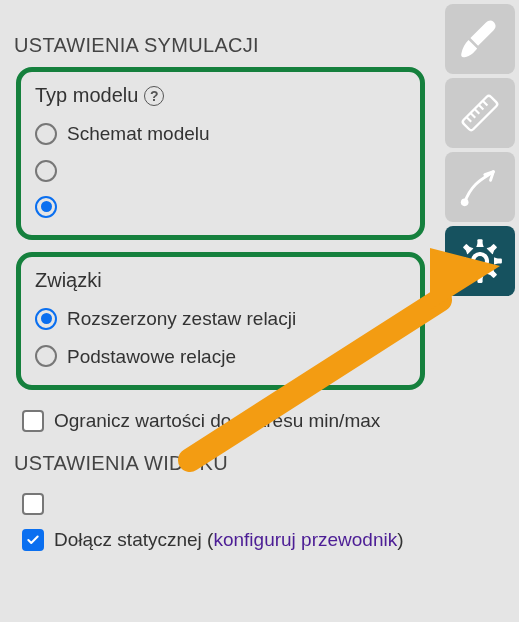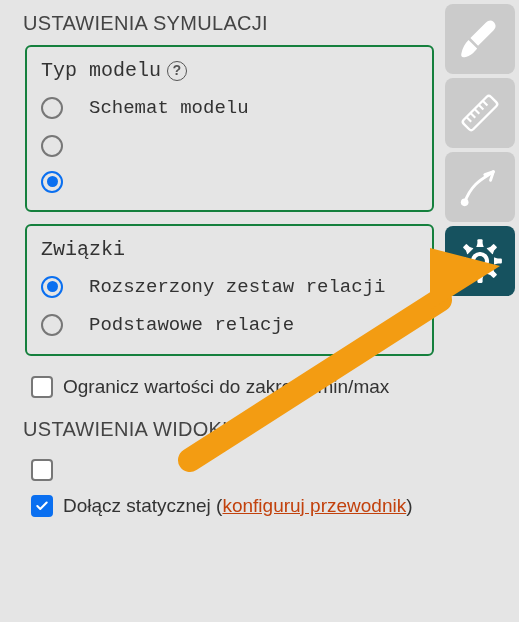--- a/index.html
+++ b/index.html
@@ -14,42 +14,40 @@
   .stage {
     position: relative;
     width: 519px; height: 622px;
     overflow: hidden;
   }
   .panel {
     position: absolute;
     left: 0; top: 0;
     width: 437px;
     height: 596px;
-    padding: 8px 12px 0 12px;
-    margin-left: 9px;
+    padding: 30px 12px 0 12px;
   }
   .sidebar {
     position: absolute;
     right: 0; top: 0;
     width: 78px;
     height: 622px;
   }
   .section-title {
     font-size: 20px;
     letter-spacing: 0.3px;
     color: #444;
     margin: 4px 0 10px 2px;
   }
   .box {
-    border: 2px solid #15803d;
-    border-radius: 6px;
+    border: 5px solid #15803d;
+    border-radius: 16px;
     padding: 12px 12px 10px 14px;
     margin: 0 0 12px 4px;
     background: #e5e5e5;
-    font-family: Liberation Mono, monospace;
   }
   .box-header {
     display: flex;
     align-items: center;
     gap: 6px;
     margin-bottom: 8px;
   }
   .box-title {
     font-size: 20px;
     color: #333;
@@ -59,21 +57,22 @@
     border: 1.5px solid #555;
     border-radius: 50%;
     display: inline-flex;
     align-items: center; justify-content: center;
     font-size: 14px; font-weight: 600;
     color: #555;
     line-height: 1;
   }
   .radio-row {
     display: flex;
-    gap: 26px;
+    align-items: center;
+    gap: 10px;
     padding: 7px 0;
     cursor: pointer;
   }
   .radio-row .label {
     font-size: 19px;
     line-height: 1.25;
     color: #333;
   }
   .radio {
     flex: 0 0 auto;
@@ -115,22 +114,21 @@
     align-items: center; justify-content: center;
     margin-top: 2px;
   }
   .checkbox.checked {
     background: #0a6ff0;
     border-color: #0a6ff0;
   }
   .checkbox.checked svg { display: block; }
   .checkbox svg { display: none; }
   .link {
-    color: #c2410c;
-    text-decoration: underline;
+    color: #4c1d95;
     cursor: pointer;
   }
   .limit-wrap {
     padding-left: 6px;
     margin-bottom: 12px;
   }
   .limit-wrap .cb-text {
     display: inline;
   }
   

